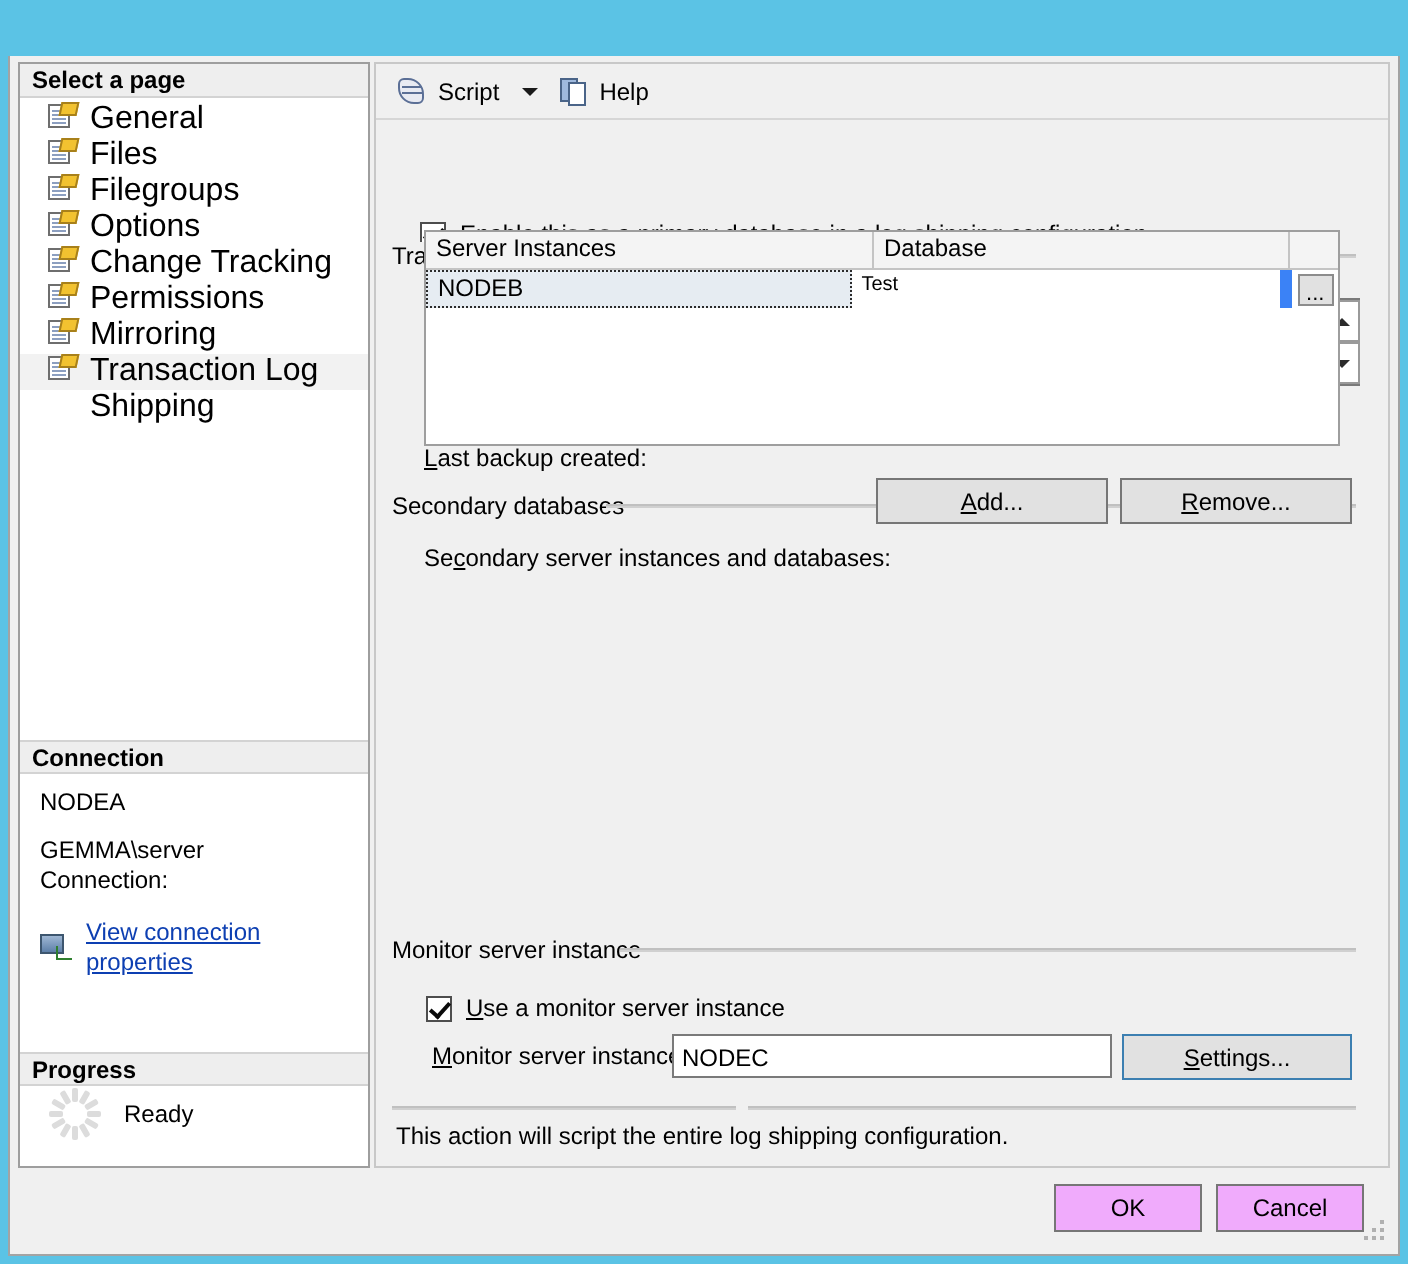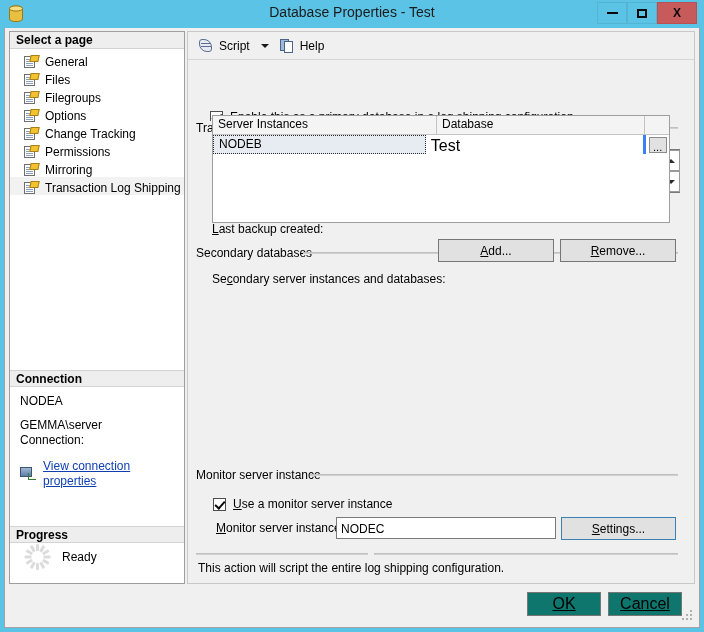--- a/index.html
+++ b/index.html
@@ -92,23 +92,23 @@
     box-sizing: border-box;
     color: #000;
   }
   #head-select { top: 0; }
   #head-connection { top: 338px; border-top: 1px solid #d3d3d3; }
   #head-progress { top: 494px; border-top: 1px solid #d3d3d3; }
 
   #pagelist { position: absolute; left: 0; top: 19px; width: 174px; }
   .page-item {
     height: 18px;
-    display: flex; align-items: flex-end;
+    display: flex; align-items: flex-start;
     padding-left: 14px;
-    font-size: 12px;
+    font-size: 16px;
     cursor: default;
   }
   .page-item.selected { background: #f2f2f2; }
   .page-icon {
     width: 16px; height: 14px;
     margin-right: 5px;
     position: relative;
     flex: none;
   }
   .page-icon .doc {
@@ -383,24 +383,24 @@
   #gc0 {
     width: 224px;
     background: #e6ecf2;
     border: 1px dotted #2b2b2b;
     box-sizing: border-box;
     font-size: 12px;
     padding: 1px 0 0 5px;
   }
   #gc1 {
     width: 232px;
-    font-size: 16px;
+    font-size: 10px;
     padding: 2px 0 0 5px;
     box-sizing: border-box;
-    border-right: 3px solid #3b82f6;
+    border-right: 6px solid #3b82f6;
   }
   #gc2 { width: 24px; display: flex; align-items: center; justify-content: center; }
   #ellipsis-btn {
     width: 18px; height: 16px;
     background: #e1e1e1;
     border: 1px solid #8c8c8c;
     box-sizing: border-box;
     font-size: 11px;
     display: flex; align-items: flex-end; justify-content: center;
     line-height: 9px;
@@ -410,61 +410,41 @@
   
   #footer {
     position: absolute;
     left: 4px; top: 558px;
     width: 688px; height: 38px;
   }
   .fbtn {
     position: absolute;
     top: 6px;
     width: 74px; height: 24px;
-    background: #0f766e;
+    background: #f0abfc;
     border: 1px solid #767676;
     box-sizing: border-box;
-    font-size: 16px;
+    font-size: 12px;
     display: flex; align-items: center; justify-content: center;
     cursor: default;
-    text-decoration: underline;
   }
   #ok-btn { left: 518px; }
   #cancel-btn { left: 599px; }
   #resize-grip { position: absolute; right: 3px; bottom: 2px; width: 12px; height: 12px; }
   #resize-grip i {
     position: absolute; width: 2px; height: 2px; background: #b0b0b0;
   }
 
   .und { text-decoration: underline; }
 </style>
 </head>
 <body>
 
 <div id="window">
 
-  <div id="titlebar">
-    <div id="title-icon">
-      <svg width="16" height="18" viewBox="0 0 16 18">
-        <ellipse cx="8" cy="3.5" rx="6.5" ry="2.6" fill="#f0cd55" stroke="#9c7a16"></ellipse>
-        <path d="M1.5 3.5 V14 a6.5 2.6 0 0 0 13 0 V3.5" fill="#e8bf3e" stroke="#9c7a16"></path>
-        <ellipse cx="8" cy="3.5" rx="6.5" ry="2.6" fill="#f7dd86" stroke="#9c7a16"></ellipse>
-      </svg>
-    </div>
-    <div id="title-text">Database Properties - Test</div>
-    <div class="wbtn" id="btn-min">
-      <div id="min-glyph"></div>
-    </div>
-    <div class="wbtn" id="btn-max">
-      <div id="max-glyph"></div>
-    </div>
-    <div class="wbtn" id="btn-close">
-      <span class="wbtn-glyph">X</span>
-    </div>
-  </div>
 
   <div id="client">
 
     <div id="sidebar">
 
       <div class="side-head" id="head-select">Select a page</div>
 
       <div id="pagelist">
         <div class="page-item">
           <span class="page-icon">

